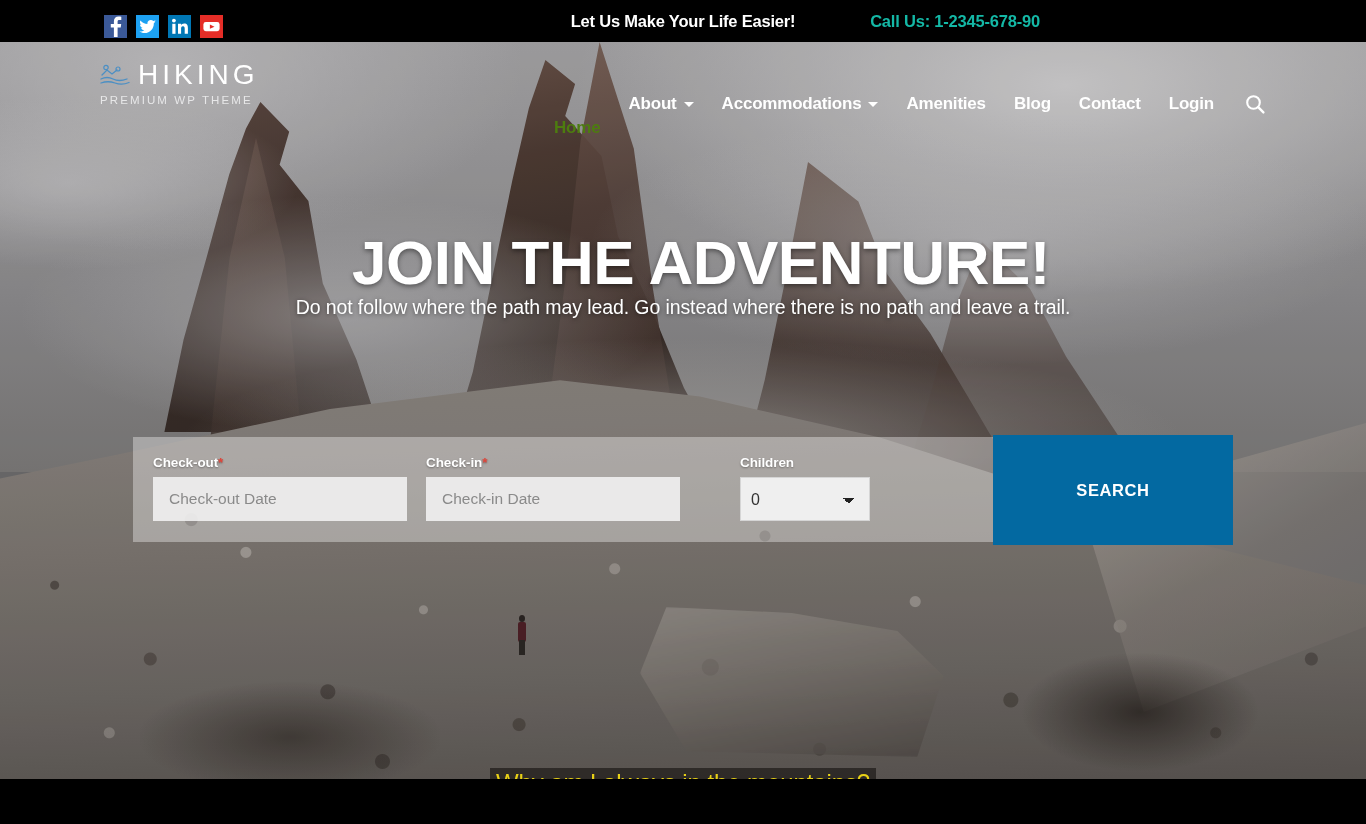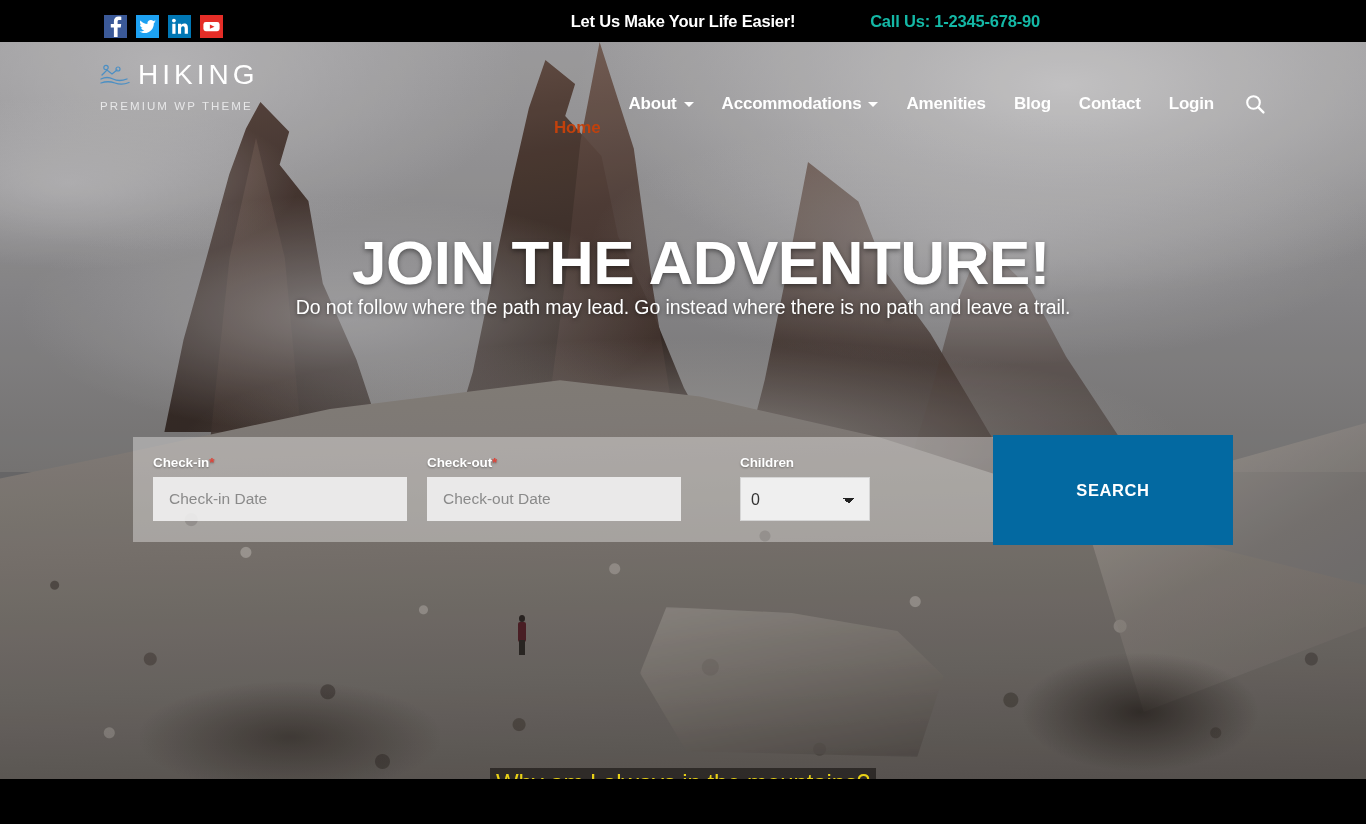--- a/index.html
+++ b/index.html
@@ -148,31 +148,31 @@
 
   
   .header{ position:absolute; left:0; top:0; width:1366px; height:84px; z-index:20; }
   .logo{ position:absolute; left:99px; top:61px; width:280px; }
   .logo-row{ display:flex; align-items:center; gap:7px; }
   .logo-mark{ width:32px; height:24px; flex:0 0 auto; }
   .logo-word{
     font-size:28px; color:#fff; letter-spacing:4px; font-weight:300; line-height:1;
   }
   .logo-sub{
-    margin-top:11px; font-size:11.5px; color:#e7e7e8; letter-spacing:2.1px; font-weight:300;
+    margin-top:5px; font-size:11.5px; color:#e7e7e8; letter-spacing:2.1px; font-weight:300;
     padding-left:1px;
   }
   .nav{
     position:absolute; right:100px; top:70px; display:flex; align-items:center; gap:0;
   }
   .nav-item{
     position:relative; color:#fff; font-size:17px; font-weight:bold; letter-spacing:-0.2px;
     padding:0 14px; cursor:pointer; white-space:nowrap; display:flex; align-items:center; gap:7px;
   }
-  .nav-item.active{ color:#c2410c;margin-top:48px; }
+  .nav-item.active{ color:#4d7c0f;margin-top:48px; }
   .caret{ width:0; height:0; border-left:5px solid transparent; border-right:5px solid transparent; border-top:5px solid #fff; display:inline-block; }
   .nav-search{ margin-left:16px; cursor:pointer; display:flex; align-items:center; }
 
   
   .hero-title{
     position:absolute; left:0; top:228px; width:1366px; text-align:center;
     color:#fff; font-size:62px; font-weight:bold; letter-spacing:-0.5px;
     text-shadow:0 2px 5px rgba(0,0,0,.45); z-index:15; line-height:1.12;padding-left:36px;
   }
   .hero-sub{
@@ -340,34 +340,34 @@
         <path d="M14.2 14.2 L19.4 19.4" stroke="#fff" stroke-width="2.4" stroke-linecap="round"></path>
       </svg>
     </div>
   </div>
 </div>
 
 <div class="hero-title">JOIN THE ADVENTURE!</div>
 <div class="hero-sub">Do not follow where the path may lead. Go instead where there is no path and leave a trail.</div>
 
 <div class="bookform">
+  <div class="field checkout">
+    <div class="flabel">
+      <span>Check-out</span><span class="req">*</span>
+    </div>
+    <input class="ftext" type="text" placeholder="Check-out Date" style="">
+  </div>
+
   <div class="field checkin">
     <div class="flabel">
       <span>Check-in</span><span class="req">*</span>
     </div>
     <input class="ftext" type="text" placeholder="Check-in Date" style="">
   </div>
 
-  <div class="field checkout">
-    <div class="flabel">
-      <span>Check-out</span><span class="req">*</span>
-    </div>
-    <input class="ftext" type="text" placeholder="Check-out Date" style="">
-  </div>
-
 
   <div class="field children">
     <div class="flabel">Children</div>
     <select class="fsel"><option value="0">0</option><option value="1">1</option><option value="2">2</option><option value="3">3</option><option value="4">4</option><option value="5">5</option></select>
   </div>
 </div>
 
 <button class="searchbtn">SEARCH</button>
 
 <div class="bottombar"></div>

